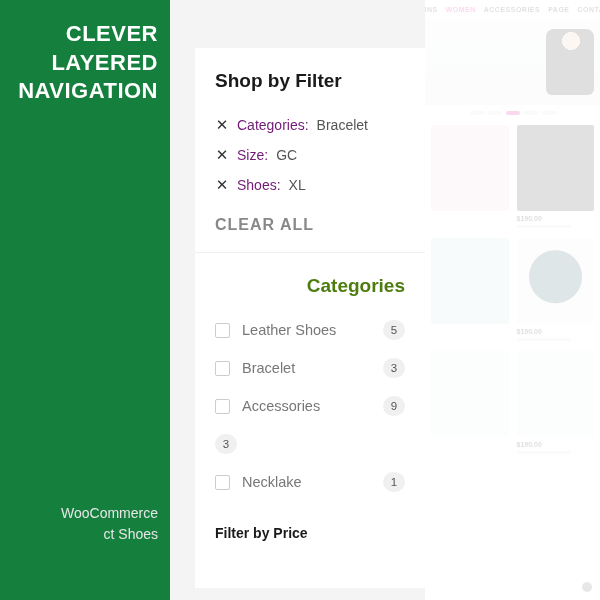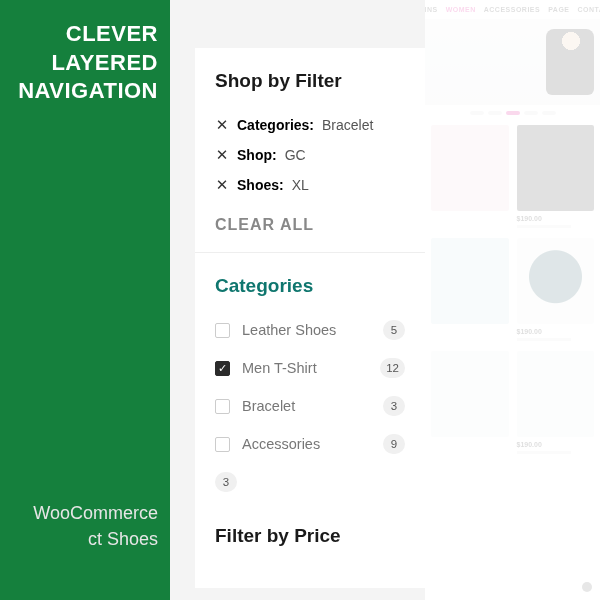--- a/index.html
+++ b/index.html
@@ -10,63 +10,63 @@
   .left-panel {
     position: absolute; left: 0; top: 0; width: 170px; height: 600px;
     background: #15803d; color: #fff; padding: 0;
   }
   .brand {
     position: absolute; top: 20px; right: 12px; text-align: right;
     font-weight: 800; letter-spacing: 0.5px; line-height: 1.3;
     font-size: 22px; text-transform: uppercase;
   }
   .tagline {
-    position: absolute; bottom: 48px; right: 12px; text-align: right;
-    font-weight: 300; font-size: 18px; line-height: 1.45; color: #e6e6e6; margin-left: 12px;
+    position: absolute; bottom: 56px; right: 12px; text-align: right;
+    font-weight: 300; font-size: 14px; line-height: 1.45; color: #e6e6e6; margin-left: 12px;
   }
 
   
   .filter-card {
     position: absolute; left: 195px; top: 0; width: 230px; height: 540px;
     background: #fff; padding: 22px 20px 0 20px; margin-top: 48px;
   }
   .filter-card h2 {
     font-size: 19px; font-weight: 600; margin-bottom: 18px; color: #1a1a1a;
   }
   .active-filters { margin-bottom: 16px; }
   .af-row {
     display: flex; align-items: center; gap: 8px;
     font-size: 14px; color: #555; padding: 6px 0; cursor: pointer;
   }
   .af-row .x { font-size: 15px; color: #333; width: 14px; text-align: center; }
-  .af-row .lbl { color: #000000; font-weight: bold; }
+  .af-row .lbl { color: #701a75; }
   .clear-all {
     font-size: 16px; letter-spacing: 1px; color: #888; font-weight: 600;
     margin: 12px 0 18px 0; cursor: pointer;
   }
   .divider { height: 1px; background: #eee; margin: 0 -20px 22px -20px; }
 
-  .cat-head { font-size: 19px; font-weight: 600; margin-bottom: 14px; color: #0f766e; }
+  .cat-head { font-size: 19px; font-weight: 600; margin-bottom: 14px; color: #4d7c0f; text-align: right; }
   .cat-row {
     display: flex; align-items: center; justify-content: space-between;
     padding: 9px 0; font-size: 14.5px; color: #777; cursor: pointer;
   }
   .cat-left { display: flex; align-items: center; gap: 12px; }
   .chk {
     width: 15px; height: 15px; border: 1px solid #ccc; border-radius: 2px;
     display: flex; align-items: center; justify-content: center; background: #fff;
   }
   .chk.checked { background: #2b2b2b; border-color: #2b2b2b; }
   .chk.checked::after { content: "✓"; color: #fff; font-size: 11px; line-height: 1; }
   .cat-count {
     min-width: 22px; height: 20px; border-radius: 10px; background: #f0f0f0;
     color: #555; font-size: 11.5px; display: flex; align-items: center; justify-content: center;
     padding: 0 6px;
   }
-  .price-head { font-size: 19px; font-weight: 600; margin-top: 24px; color: #1a1a1a; }
+  .price-head { font-size: 14px; font-weight: 600; margin-top: 24px; color: #1a1a1a; }
 
   
   .preview {
     position: absolute; left: 425px; top: 0; width: 175px; height: 600px;
     background: #fff; overflow: hidden;
   }
   .preview::after {
     content: ""; position: absolute; inset: 0;
     background: rgba(255,255,255,0.85); pointer-events: none;
   }
@@ -132,21 +132,21 @@
     <h2>Shop by Filter</h2>
 
     <div class="active-filters">
       <div class="af-row">
         <span class="x">✕</span>
         <span class="lbl">Categories:</span>
         <span>Bracelet</span>
       </div>
       <div class="af-row">
         <span class="x">✕</span>
-        <span class="lbl">Shop:</span>
+        <span class="lbl">Size:</span>
         <span>GC</span>
       </div>
       <div class="af-row">
         <span class="x">✕</span>
         <span class="lbl">Shoes:</span>
         <span>XL</span>
       </div>
     </div>
 
     <div class="clear-all">CLEAR ALL</div>
@@ -158,41 +158,41 @@
     <div>
       <div class="cat-row">
         <div class="cat-left">
           <span class="chk"></span>
           <span>Leather Shoes</span>
         </div>
         <span class="cat-count">5</span>
       </div>
       <div class="cat-row">
         <div class="cat-left">
-          <span class="chk checked"></span>
-          <span>Men T-Shirt</span>
-        </div>
-        <span class="cat-count">12</span>
-      </div>
-      <div class="cat-row">
-        <div class="cat-left">
           <span class="chk"></span>
           <span>Bracelet</span>
         </div>
         <span class="cat-count">3</span>
       </div>
       <div class="cat-row">
         <div class="cat-left">
           <span class="chk"></span>
           <span>Accessories</span>
         </div>
         <span class="cat-count">9</span>
       </div>
       <div class="cat-row">
         <span class="cat-count">3</span>
+      </div>
+      <div class="cat-row">
+        <div class="cat-left">
+          <span class="chk"></span>
+          <span>Necklake</span>
+        </div>
+        <span class="cat-count">1</span>
       </div>
     </div>
 
     <div class="price-head">Filter by Price</div>
   </div>
 
   <div class="preview">
     <div class="pv-nav">
       <span>MNS</span>
       <span class="active">WOMEN</span>

